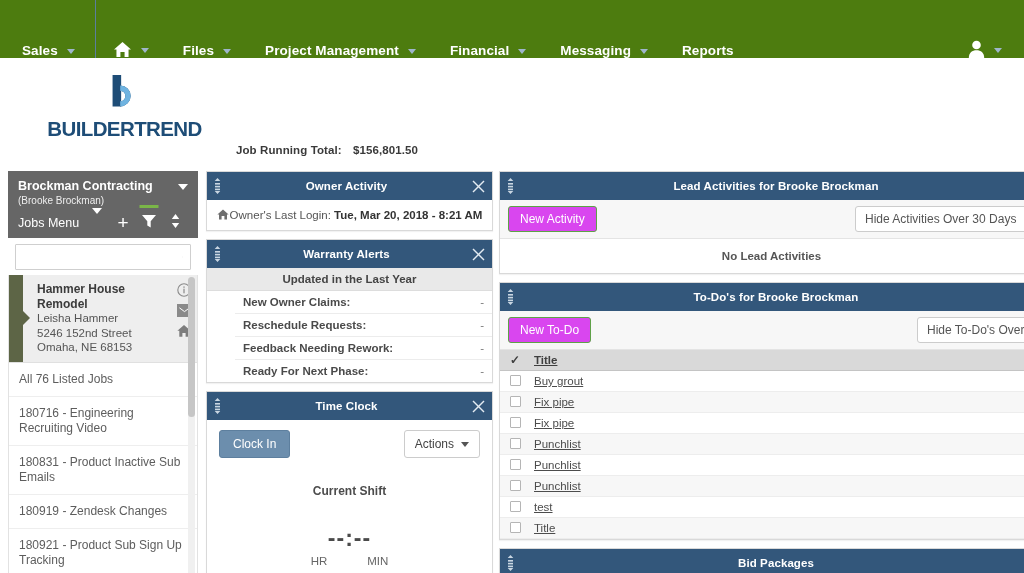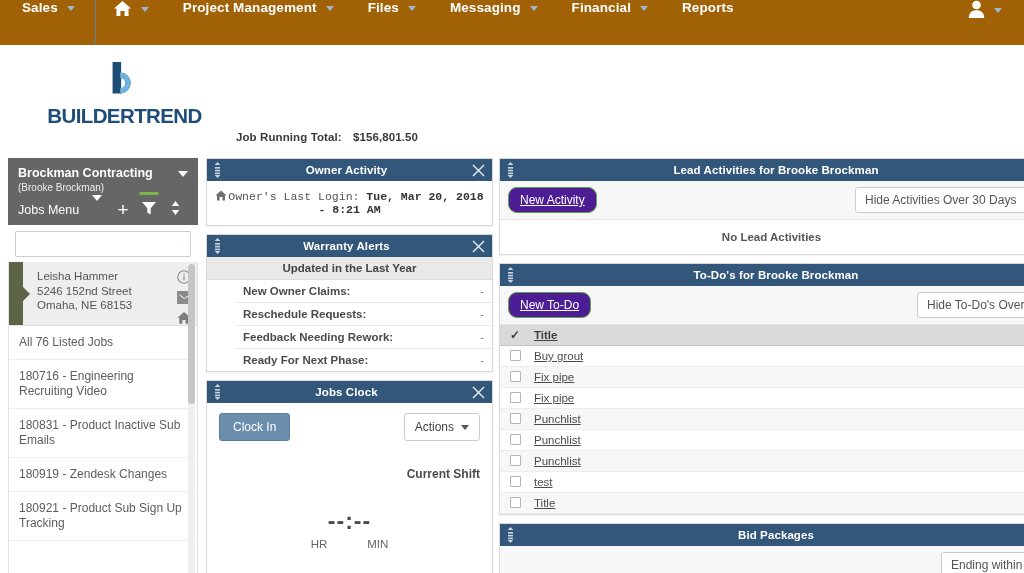--- a/index.html
+++ b/index.html
@@ -7,24 +7,24 @@
     margin: 0; padding: 0;
     width: 1024px; height: 573px;
     overflow: hidden;
     background: #ffffff;
     font-family: "Liberation Sans", sans-serif;
     -webkit-font-smoothing: antialiased;
   }
 
   
   .navbar {
-    height: 45px;
-    background: #a16207;
-    display: flex;
-    align-items: flex-start;
+    height: 58px;
+    background: #4d7c0f;
+    display: flex;
+    align-items: flex-end;
     color: #ffffff;
     position: relative;
   }
   .nav-item {
     display: flex;
     align-items: center;
     gap: 9px;
     padding: 0 17px;
     font-size: 13.5px;
     font-weight: bold;
@@ -259,21 +259,21 @@
   
   .panel {
     background: #ffffff;
     border: 1px solid #d9d9d9;
     margin-bottom: 8px;
     box-shadow: 0 1px 1px rgba(0,0,0,.05);
   }
   .panel-head {
     background: #33577b;
     color: #ffffff;
-    height: 22px;
+    height: 28px;
     display: flex;
     align-items: center;
     position: relative;
     padding: 0 6px;
   }
   .panel-title {
     flex: 1;
     text-align: center;
     font-size: 11.5px;
     font-weight: bold;
@@ -285,21 +285,20 @@
     display: block;
     cursor: pointer;
   }
   .panel-body { background: #ffffff; }
 
   .owner-login {
     padding: 9px 8px;
     text-align: center;
     font-size: 11.5px;
     color: #555555;
-    font-family: Liberation Mono, monospace;
   }
   .owner-login b { color: #333333; }
   .home-mini { width: 12px; height: 11px; vertical-align: -1px; margin-right: 1px; }
 
   .subhead {
     background: #e9e9e9;
     text-align: center;
     font-size: 11.5px;
     font-weight: bold;
     color: #444444;
@@ -341,21 +340,21 @@
     cursor: pointer;
     font-family: "Liberation Sans", sans-serif;
   }
   .caret-dark {
     width: 0; height: 0;
     border-left: 4.5px solid transparent;
     border-right: 4.5px solid transparent;
     border-top: 5px solid #555555;
   }
   .tc-shift {
-    text-align: right;
+    text-align: center;
     font-size: 12px;
     font-weight: bold;
     color: #4c4c4c;
     margin-top: 26px;
   }
   .tc-digits {
     text-align: center;
     margin-top: 30px;
     font-size: 23px;
     letter-spacing: 1px;
@@ -381,29 +380,28 @@
 
   
   .toolbar {
     background: #f7f7f7;
     border-bottom: 1px solid #e4e4e4;
     padding: 6px 8px;
     display: flex;
     align-items: center;
   }
   .btn-green {
-    background: #4c1d95;
+    background: #d946ef;
     border: 1px solid #5fa148;
     color: #ffffff;
-    border-radius: 9px;
+    border-radius: 3px;
     font-size: 12px;
     padding: 5px 11px;
     cursor: pointer;
     font-family: "Liberation Sans", sans-serif;
-    text-decoration: underline;
   }
   .tb-spacer { flex: 1; }
   .select-box {
     background: #ffffff;
     border: 1px solid #cccccc;
     border-radius: 3px;
     font-size: 12px;
     color: #555555;
     padding: 5px 9px;
     white-space: nowrap;
@@ -472,36 +470,36 @@
   <div class="nav-item">
     <span>
       <svg class="home-glyph" viewBox="0 0 20 18">
           <path fill="#ffffff" d="M10 1 L19 9 L16.4 9 L16.4 17 L12.2 17 L12.2 11.6 L7.8 11.6 L7.8 17 L3.6 17 L3.6 9 L1 9 Z"></path>
         </svg>
     </span>
     <span class="caret"></span>
   </div>
 
   <div class="nav-item">
+    <span>Files</span>
+    <span class="caret"></span>
+  </div>
+
+  <div class="nav-item">
     <span>Project Management</span>
     <span class="caret"></span>
   </div>
 
   <div class="nav-item">
-    <span>Files</span>
+    <span>Financial</span>
     <span class="caret"></span>
   </div>
 
   <div class="nav-item">
     <span>Messaging</span>
-    <span class="caret"></span>
-  </div>
-
-  <div class="nav-item">
-    <span>Financial</span>
     <span class="caret"></span>
   </div>
 
   <div class="nav-item">
     <span>Reports</span>
   </div>
 
   <div class="nav-spacer"></div>
 
   <div class="nav-item" style="padding-right:22px">
@@ -574,20 +572,21 @@
           <line x1="7.7" y1="7.7" x2="11.2" y2="11.2" stroke="#777" stroke-width="1.2"></line>
         </svg>
     </div>
 
     <div class="joblist">
       <div class="job-scroll-track"></div>
 
       <div class="job-selected">
         <div class="job-accent"></div>
         <div class="job-sel-body">
+          <div class="job-sel-title">Hammer House Remodel</div>
           <div>Leisha Hammer</div>
           <div>5246 152nd Street</div>
           <div>Omaha, NE 68153</div>
         </div>
         <div class="job-sel-icons">
           <svg class="mini-ico" viewBox="0 0 14 14">
               <circle cx="7" cy="7" r="6.2" fill="none" stroke="#8a8a8a" stroke-width="1.1"></circle>
               <rect x="6.4" y="5.7" width="1.2" height="4.6" fill="#8a8a8a"></rect>
               <rect x="6.4" y="3.4" width="1.2" height="1.4" fill="#8a8a8a"></rect>
             </svg>
@@ -675,21 +674,21 @@
     </div>
 
     <div class="panel">
       <div class="panel-head">
         <svg class="drag-glyph" viewBox="0 0 9 18">
             <path fill="#c9d6e2" d="M4.5 1 L7.3 4 H1.7 Z M4.5 17 L7.3 14 H1.7 Z"></path>
             <rect x="2" y="6" width="5" height="1.6" fill="#c9d6e2"></rect>
             <rect x="2" y="8.8" width="5" height="1.6" fill="#c9d6e2"></rect>
             <rect x="2" y="11.6" width="5" height="1.6" fill="#c9d6e2"></rect>
           </svg>
-        <div class="panel-title">Jobs Clock</div>
+        <div class="panel-title">Time Clock</div>
         <svg class="close-x" viewBox="0 0 15 15">
             <line x1="2" y1="2" x2="13" y2="13" stroke="#e3ebf2" stroke-width="1.4"></line>
             <line x1="13" y1="2" x2="2" y2="13" stroke="#e3ebf2" stroke-width="1.4"></line>
           </svg>
       </div>
       <div class="panel-body tc-body">
         <div class="tc-top">
           <button class="btn-clockin">Clock In</button>
           <div class="btn-actions">
             <span>Actions</span>

